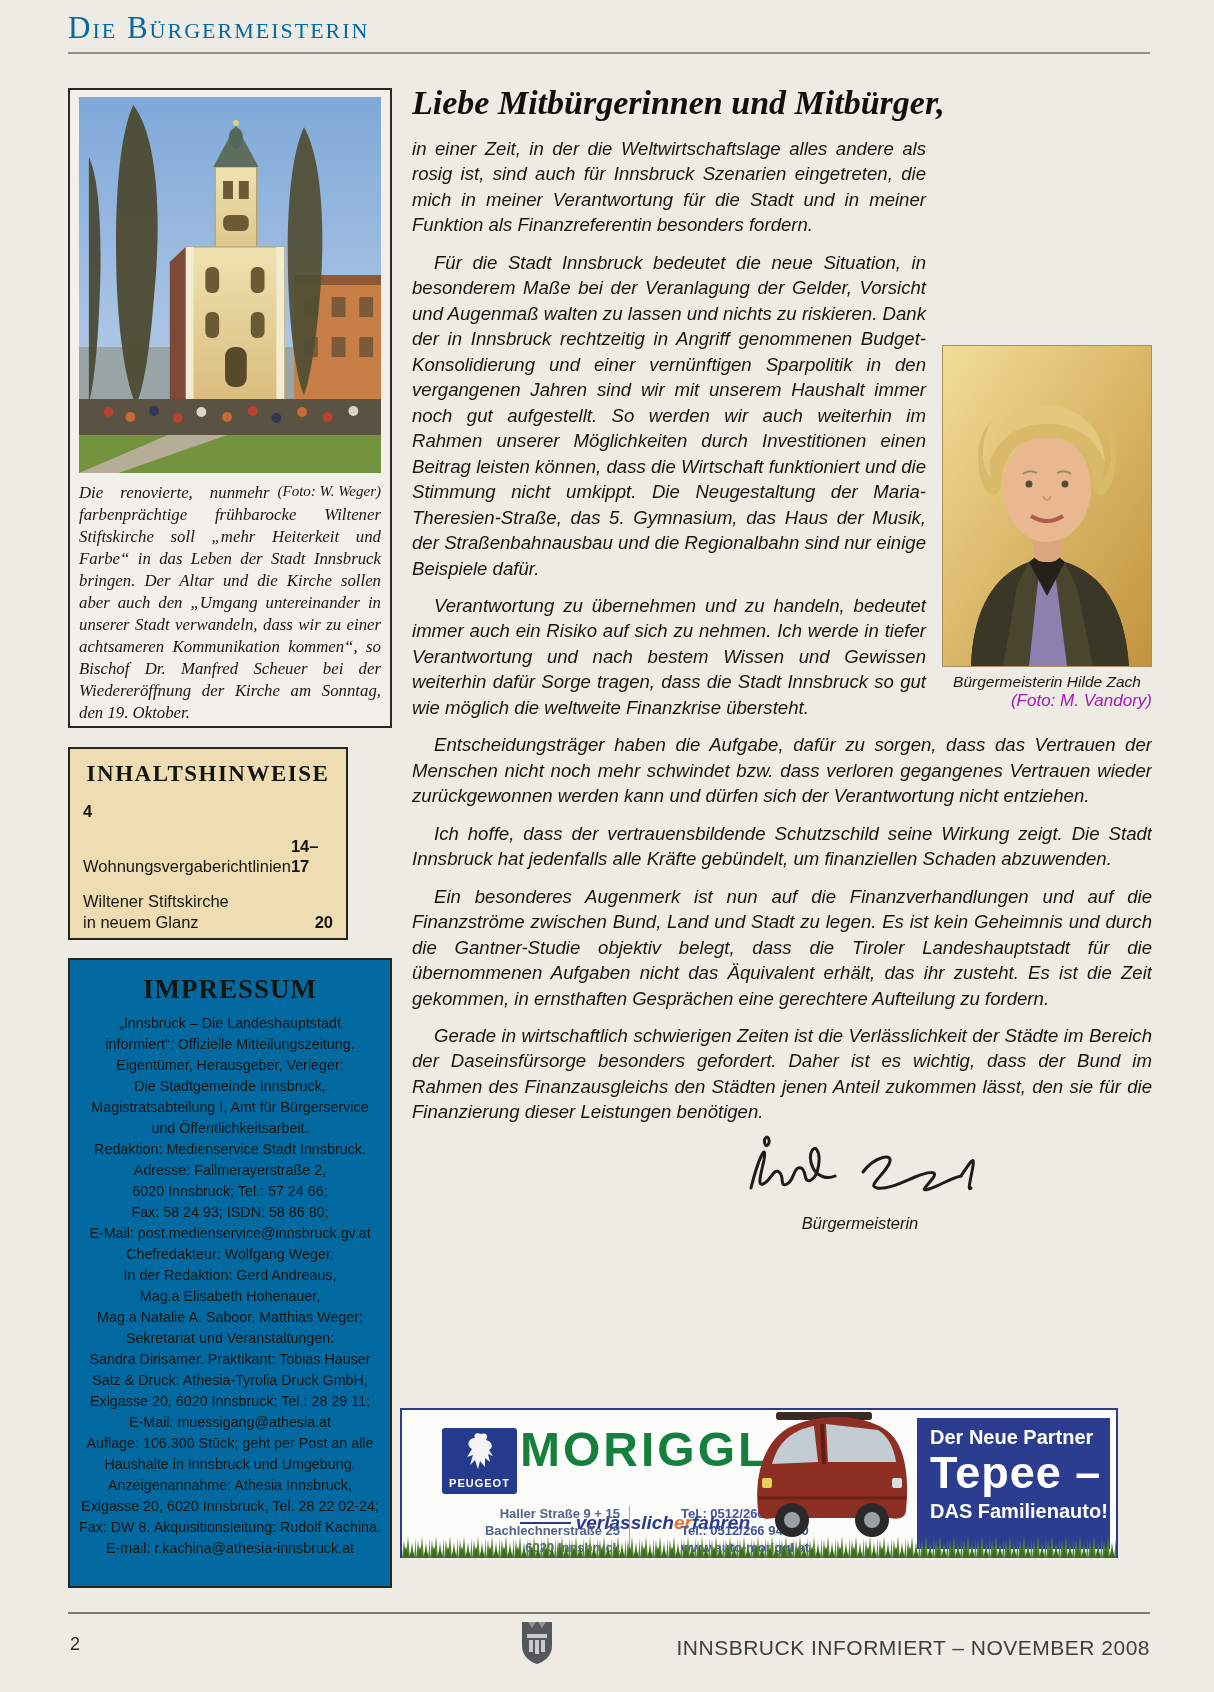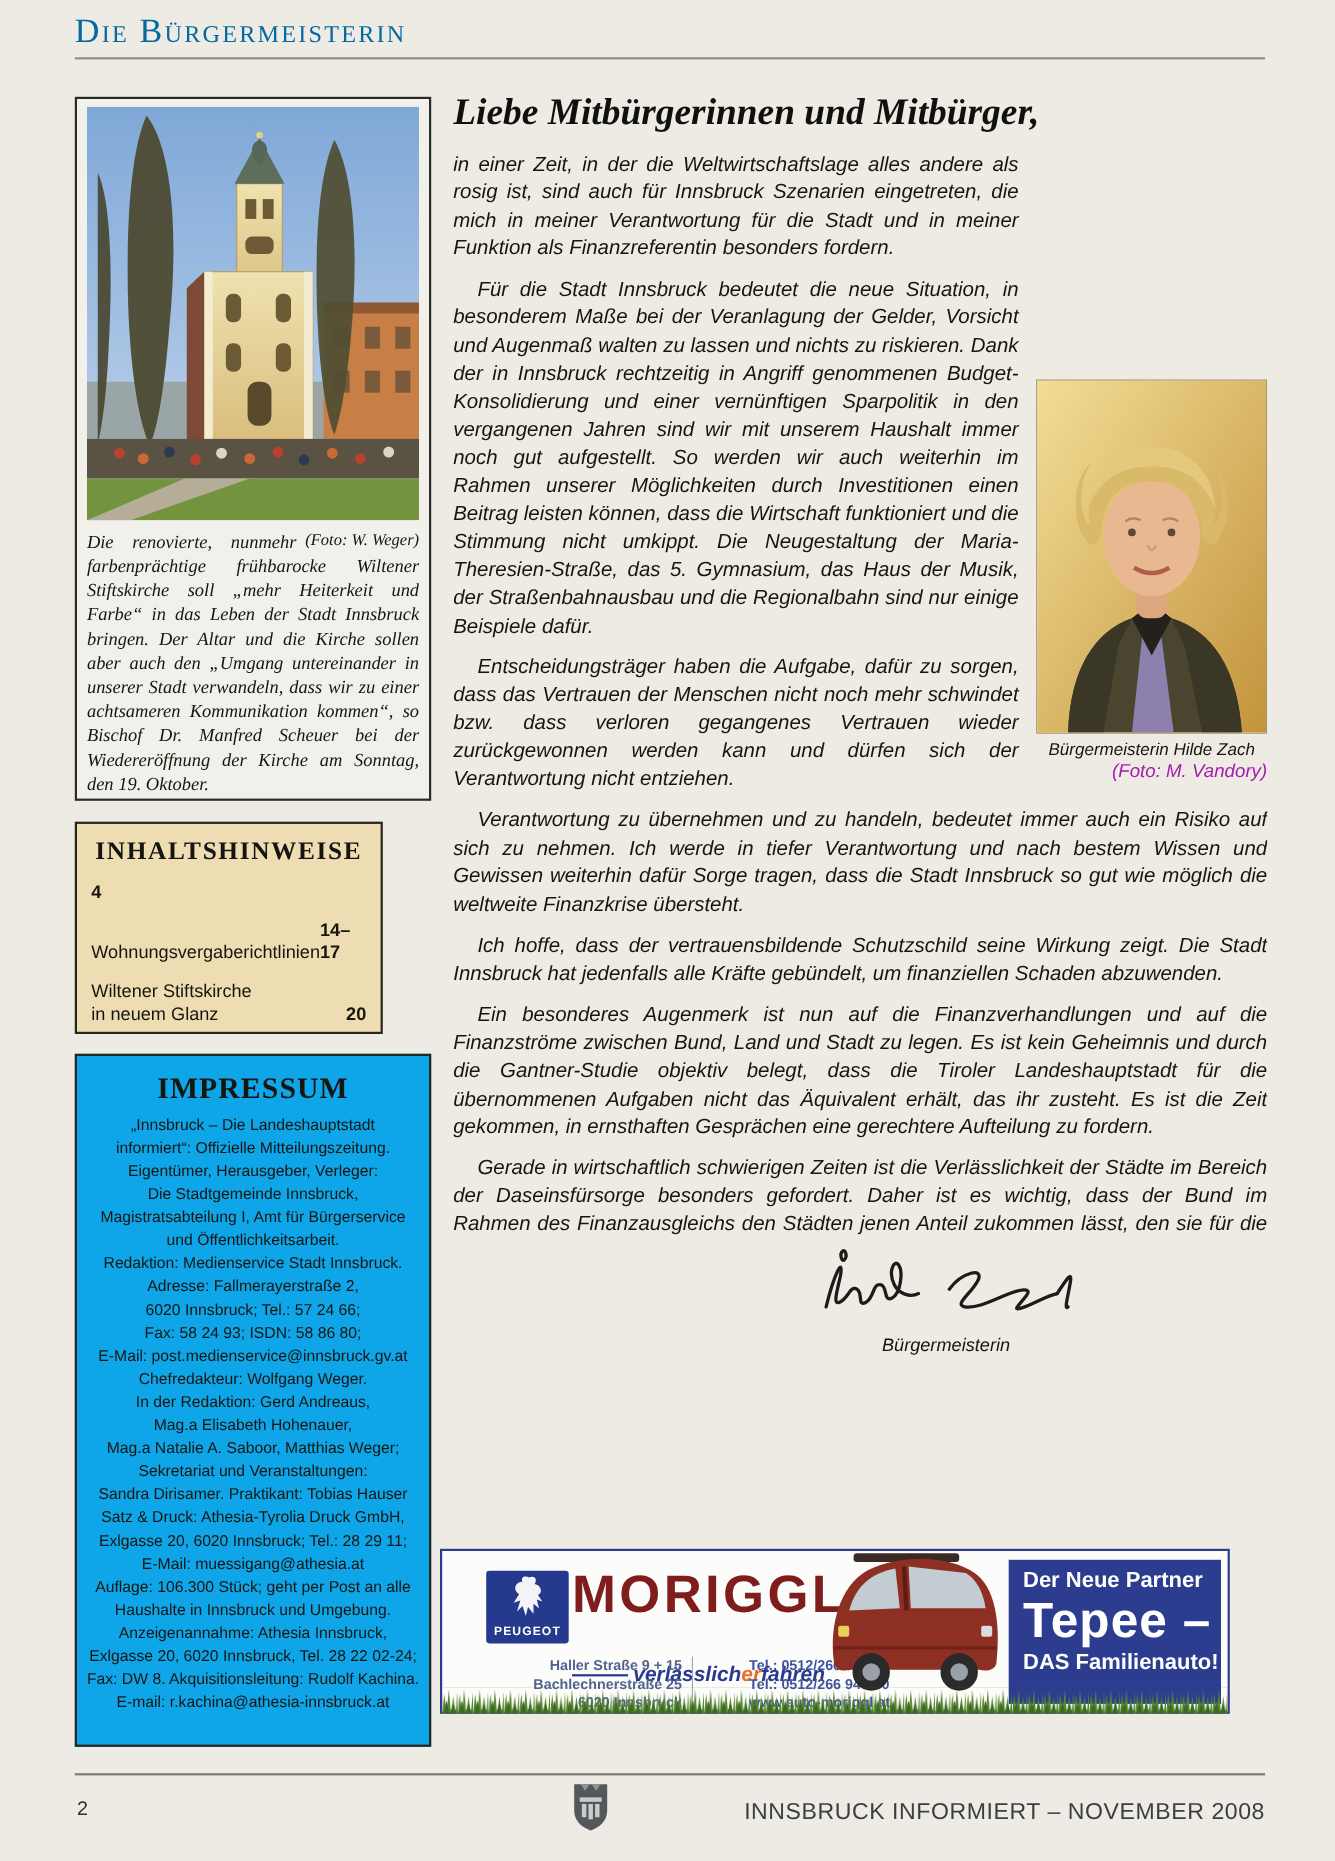--- a/index.html
+++ b/index.html
@@ -22,21 +22,21 @@
   .toc-box{position:absolute;left:68px;top:747px;width:280px;height:193px;background:#eedcb2;
            border:2px solid #26261f;box-sizing:border-box;padding:12px 13px 10px;}
   .toc-title{text-align:center;font-family:"Liberation Serif",serif;font-weight:bold;
              font-size:23px;letter-spacing:1.5px;color:#141410;}
   .toc-item{display:flex;justify-content:space-between;align-items:flex-end;margin-top:14px;
             font-size:16.5px;line-height:1.25;}
   .toc-text{white-space:pre-line;}
   .toc-page{font-weight:bold;}
 
   .imp-box{position:absolute;left:68px;top:958px;width:324px;height:630px;border:2px solid #26261f;
-           box-sizing:border-box;padding:10px 4px;background:#0ea5e9;}
+           box-sizing:border-box;padding:10px 4px;background:#0369a1;}
   .imp-title{text-align:center;font-family:"Liberation Serif",serif;font-weight:bold;
              font-size:27px;letter-spacing:1px;margin:4px 0 8px;}
   .imp-line{text-align:center;font-size:14.3px;line-height:1.47;}
 
   
   .article{position:absolute;left:412px;top:84px;width:740px;height:1040px;overflow:hidden;}
   .article-title{font-family:"Liberation Serif",serif;font-style:italic;font-weight:bold;
                  font-size:34px;margin:0 0 14px;color:#10100c;}
   .portrait-float{float:right;width:210px;margin:209px 0 6px 16px;}
   .portrait-img{display:block;width:208px;height:320px;border:1px solid #a5905e;}
@@ -50,21 +50,21 @@
   .signature{position:absolute;left:720px;top:1126px;width:280px;text-align:center;}
   .signature svg{display:block;margin:0 auto;}
   .signature-role{font-style:italic;font-size:16.5px;margin-top:0px;}
 
   
   .ad{position:absolute;left:400px;top:1408px;width:718px;height:150px;background:#fcfcfa;
       border:2px solid #2c3c8e;box-sizing:border-box;}
   .peugeot-badge{position:absolute;left:40px;top:18px;width:75px;height:66px;background:#253a8c;
                  border-radius:3px;display:flex;flex-direction:column;align-items:center;justify-content:flex-end;}
   .peugeot-text{color:#fff;font-size:11px;font-weight:bold;letter-spacing:1px;margin-bottom:5px;}
-  .dealer-name{position:absolute;left:118px;top:12px;font-size:48px;font-weight:bold;color:#7f1d1d;
+  .dealer-name{position:absolute;left:118px;top:12px;font-size:48px;font-weight:bold;color:#15803d;
                letter-spacing:3px;}
   .tagline-row{position:absolute;left:118px;top:74px;width:230px;display:flex;align-items:center;margin-top:28px;}
   .tagline-rule{flex:1;border-top:2px solid #293a8d;margin-right:5px;}
   .tagline-text{font-style:italic;font-weight:bold;font-size:19px;white-space:nowrap;}
   .tag-blue{color:#293a8d;} .tag-orange{color:#e8702a;}
   .ad-address{position:absolute;left:18px;top:96px;width:200px;text-align:right;font-size:13px;
               font-weight:bold;color:#53638f;line-height:1.3;border-right:1px solid #9aa5c4;padding-right:9px;}
   .ad-contact{position:absolute;left:238px;top:96px;width:160px;font-size:13px;font-weight:bold;
               color:#40539f;line-height:1.3;margin-left:41px;}
   .ad-car{position:absolute;left:336px;top:-8px;width:182px;height:150px;}
@@ -239,22 +239,22 @@
         <path d="M100,150 Q104,158 108,150" stroke="#c89a74" stroke-width="2" fill="none"></path>
         <path d="M88,170 Q104,180 120,170" stroke="#b05c4a" stroke-width="4" fill="none"></path>
       </svg>
       <div class="portrait-caption">Bürgermeisterin Hilde Zach</div>
       <div class="portrait-credit">(Foto: M. Vandory)</div>
     </div>
 
     <div class="paras">
         <p>in einer Zeit, in der die Weltwirtschaftslage alles andere als rosig ist, sind auch für Innsbruck Szenarien eingetreten, die mich in meiner Verantwortung für die Stadt und in meiner Funktion als Finanzreferentin besonders fordern.</p>
         <p>Für die Stadt Innsbruck bedeutet die neue Situation, in besonderem Maße bei der Veranlagung der Gelder, Vorsicht und Augenmaß walten zu lassen und nichts zu riskieren. Dank der in Innsbruck rechtzeitig in Angriff genommenen Budget-Konsolidierung und einer vernünftigen Sparpolitik in den vergangenen Jahren sind wir mit unserem Haushalt immer noch gut aufgestellt. So werden wir auch weiterhin im Rahmen unserer Möglichkeiten durch Investitionen einen Beitrag leisten können, dass die Wirtschaft funktioniert und die Stimmung nicht umkippt. Die Neugestaltung der Maria-Theresien-Straße, das 5. Gymnasium, das Haus der Musik, der Straßenbahnausbau und die Regionalbahn sind nur einige Beispiele dafür.</p>
+        <p>Verantwortung zu übernehmen und zu handeln, bedeutet immer auch ein Risiko auf sich zu nehmen. Ich werde in tiefer Verantwortung und nach bestem Wissen und Gewissen weiterhin dafür Sorge tragen, dass die Stadt Innsbruck so gut wie möglich die weltweite Finanzkrise übersteht.</p>
         <p>Entscheidungsträger haben die Aufgabe, dafür zu sorgen, dass das Vertrauen der Menschen nicht noch mehr schwindet bzw. dass verloren gegangenes Vertrauen wieder zurückgewonnen werden kann und dürfen sich der Verantwortung nicht entziehen.</p>
-        <p>Verantwortung zu übernehmen und zu handeln, bedeutet immer auch ein Risiko auf sich zu nehmen. Ich werde in tiefer Verantwortung und nach bestem Wissen und Gewissen weiterhin dafür Sorge tragen, dass die Stadt Innsbruck so gut wie möglich die weltweite Finanzkrise übersteht.</p>
         <p>Ich hoffe, dass der vertrauensbildende Schutzschild seine Wirkung zeigt. Die Stadt Innsbruck hat jedenfalls alle Kräfte gebündelt, um finanziellen Schaden abzuwenden.</p>
         <p>Ein besonderes Augenmerk ist nun auf die Finanzverhandlungen und auf die Finanzströme zwischen Bund, Land und Stadt zu legen. Es ist kein Geheimnis und durch die Gantner-Studie objektiv belegt, dass die Tiroler Landeshauptstadt für die übernommenen Aufgaben nicht das Äquivalent erhält, das ihr zusteht. Es ist die Zeit gekommen, in ernsthaften Gesprächen eine gerechtere Aufteilung zu fordern.</p>
         <p>Gerade in wirtschaftlich schwierigen Zeiten ist die Verlässlichkeit der Städte im Bereich der Daseinsfürsorge besonders gefordert. Daher ist es wichtig, dass der Bund im Rahmen des Finanzausgleichs den Städten jenen Anteil zukommen lässt, den sie für die Finanzierung dieser Leistungen benötigen.</p>
       </div>
   </div>
 
   <div class="signature">
     <svg width="250" height="88" viewBox="0 0 250 88">
       <g stroke="#1c1c18" stroke-width="3" fill="none" stroke-linecap="round">
         <path d="M30,18 C28,12 33,8 34,14 C35,18 31,22 30,18 Z"></path>

